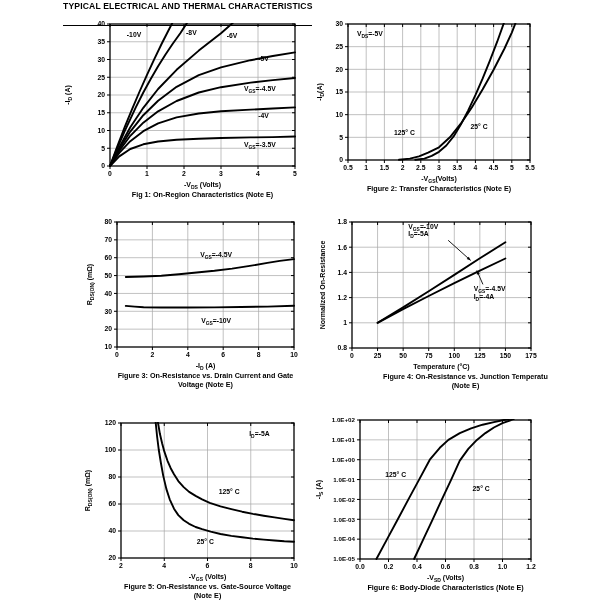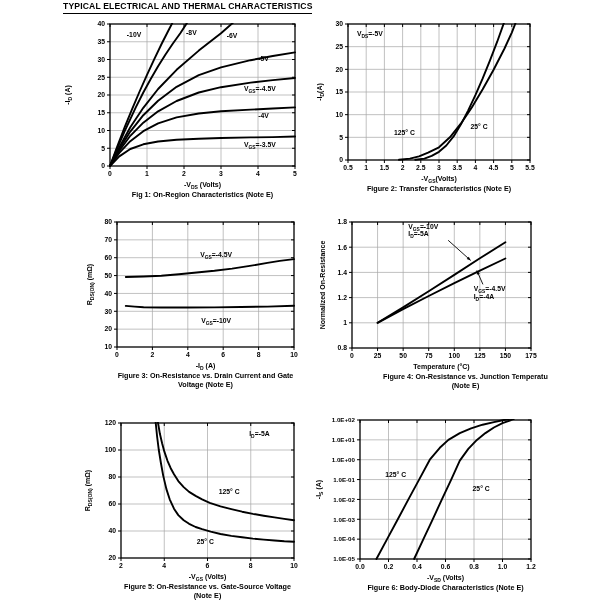--- a/index.html
+++ b/index.html
@@ -1,19 +1,19 @@
 <!DOCTYPE html>
 <html><head>
 <meta charset="utf-8">
 <style>
   html,body{margin:0;padding:0;background:#fff;}
   .page{position:relative;width:600px;height:600px;background:#ffffff;overflow:hidden;
         font-family:"Liberation Sans",sans-serif;}
   .page-title{position:absolute;left:63px;top:1px;font-size:8.6px;font-weight:bold;color:#000;
-        letter-spacing:.15px;border-bottom:1.7px solid #000;width:249px;padding-bottom:2px;white-space:nowrap;}
+        letter-spacing:.15px;border-bottom:1.7px solid #000;width:249px;padding-bottom:14px;white-space:nowrap;}
   #charts-canvas{position:absolute;left:0;top:0;}
   svg text{fill:#000000;}
 </style>
 </head>
 <body>
 
 <div class="page">
   <svg id="charts-canvas" width="600" height="600" viewBox="0 0 600 600">
       <g font-weight="bold">
         <g stroke="#a6a6a6" stroke-width="0.7">

